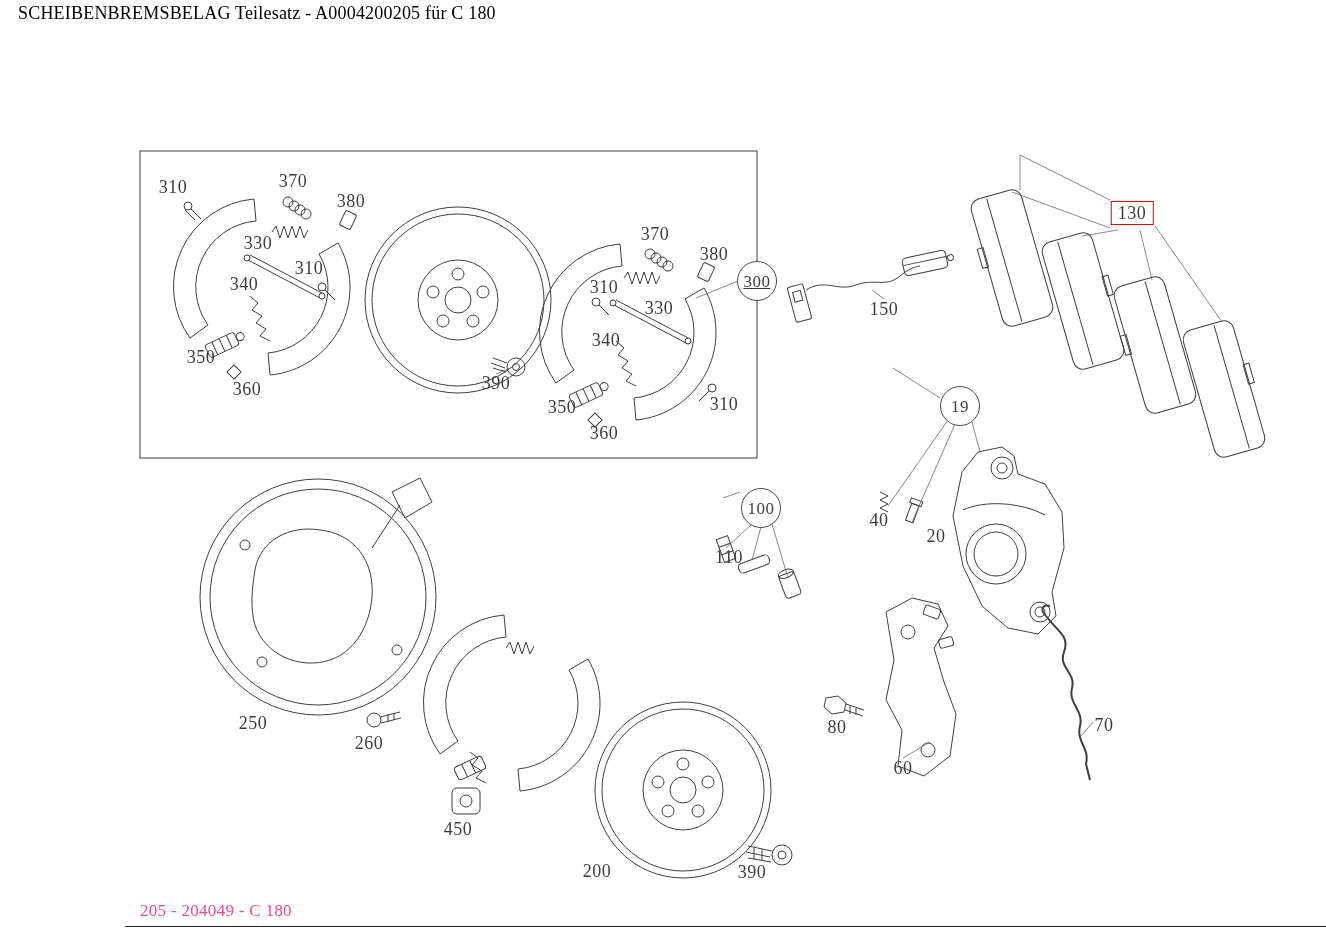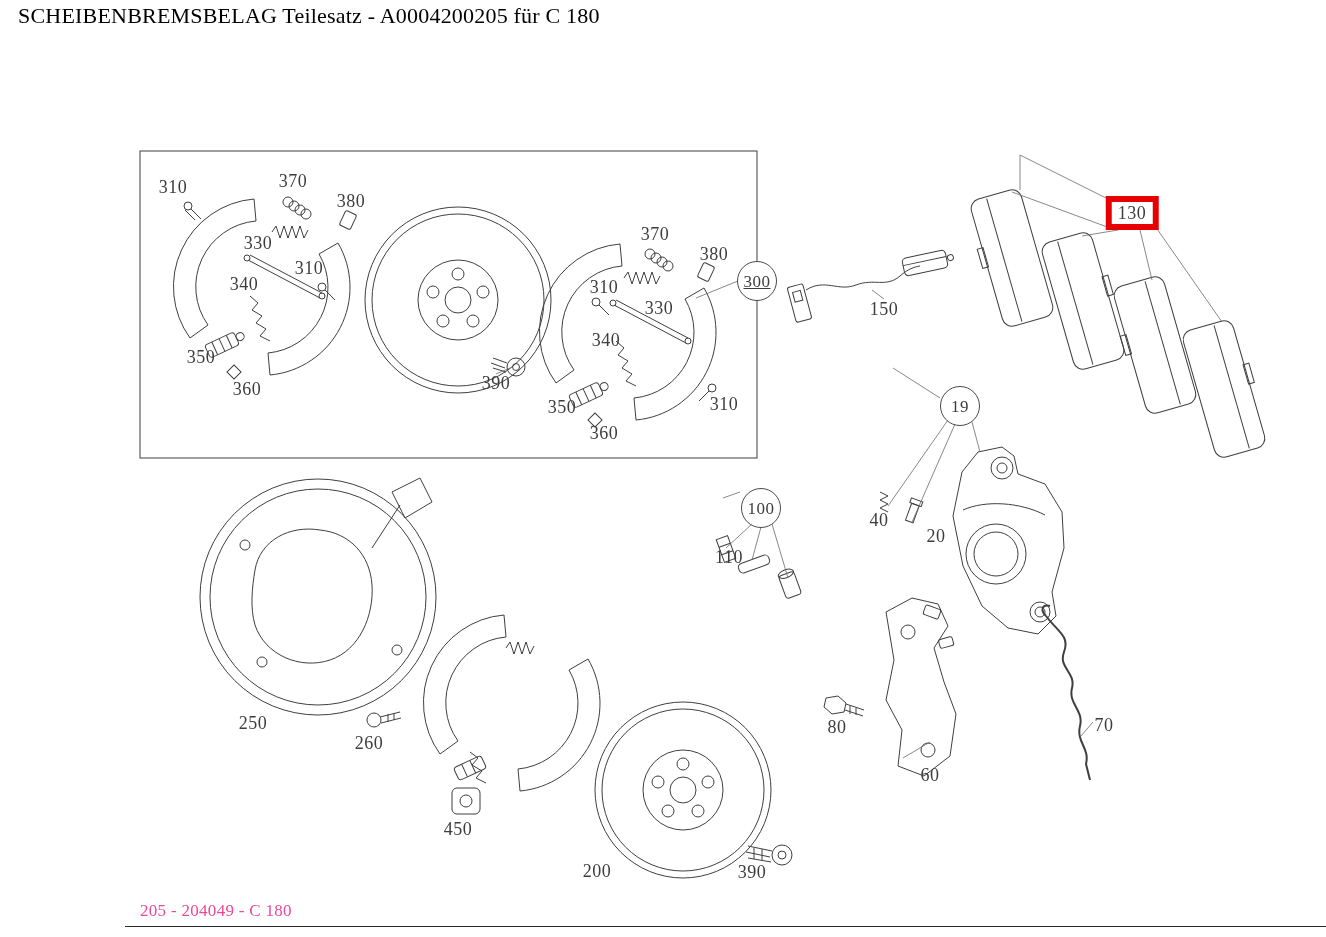--- a/index.html
+++ b/index.html
@@ -1,41 +1,41 @@
 <!DOCTYPE html>
 <html><head>
 <meta charset="utf-8">
 <style>
   * { margin:0; padding:0; box-sizing:border-box; }
   html,body { width:1326px; height:937px; background:#ffffff; overflow:hidden; }
   body { font-family:"Liberation Serif", serif; position:relative; }
 
   .page-title {
     position:absolute; left:18px; top:3px;
-    font-size:22px; font-weight:normal; color:#000;
+    font-size:18px; font-weight:normal; color:#000;
     letter-spacing:0.2px; white-space:nowrap;
   }
 
   .diagram { position:absolute; left:0; top:0; width:1326px; height:937px;padding-left:12px; }
   .diagram svg { position:absolute; left:0; top:0; }
 
   .labels-layer { position:absolute; left:0; top:0; width:1326px; height:937px; }
 
   .part-label {
     position:absolute; transform:translate(-50%,-50%);
     font-size:18px; color:#3d3d3d; letter-spacing:0.5px;
     background:rgba(255,255,255,0.0); line-height:1; cursor:default;
   }
   .part-label.circled {
     width:40px; height:40px; border:1px solid #4a4a4a; border-radius:50%;
     display:flex; align-items:center; justify-content:center; font-size:17px;
     background:#fff;
   }
   .part-label.highlighted {
-    border:6px solid #be185d; padding:2px 6px; background:#fff;
+    border:1px solid #be185d; padding:2px 6px; background:#fff;
   }
 
   .footer-text {
     position:absolute; left:140px; top:901px;
     font-size:17px; color:#ec4899; letter-spacing:0.3px;
   }
   .footer-line {
     position:absolute; left:125px; top:926px; width:1201px; height:0;
     border-top:1px solid #2a2a2a;
   }
@@ -330,21 +330,21 @@
       <div class="part-label circled" style="left: 761px; top: 508px;">100</div>
       <div class="part-label" style="left: 729px; top: 557px; text-align: right;">110</div>
       <div class="part-label" style="left: 879px; top: 520px;">40</div>
       <div class="part-label" style="left: 936px; top: 536px;">20</div>
       <div class="part-label" style="left: 253px; top: 723px;">250</div>
       <div class="part-label" style="left: 369px; top: 743px;">260</div>
       <div class="part-label" style="left: 458px; top: 829px;">450</div>
       <div class="part-label" style="left: 597px; top: 871px;">200</div>
       <div class="part-label" style="left: 752px; top: 872px;">390</div>
       <div class="part-label" style="left: 837px; top: 727px;">80</div>
-      <div class="part-label" style="left: 930px; top: 768px; margin-top: 7px;">60</div>
+      <div class="part-label" style="left: 903px; top: 768px;">60</div>
       <div class="part-label" style="left: 1104px; top: 725px;">70</div>
     </div>
 </div>
 
 <h1 class="page-title">SCHEIBENBREMSBELAG Teilesatz - A0004200205 für C 180</h1>
 
 <div class="footer-text">205 - 204049 - C 180</div>
 <div class="footer-line"></div>
 
 </body></html>

